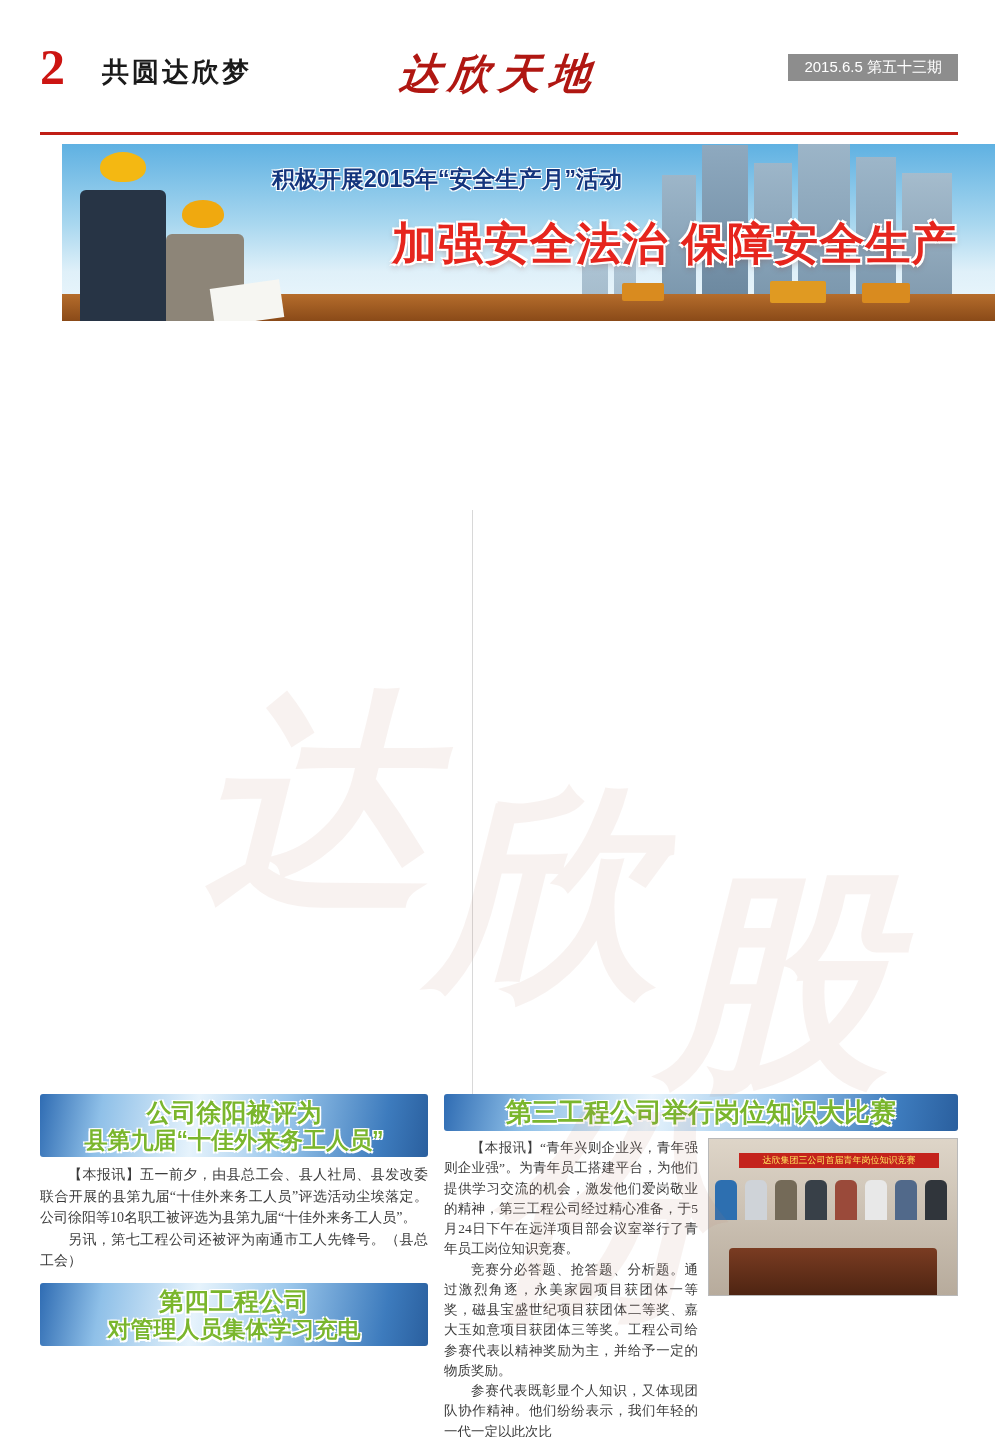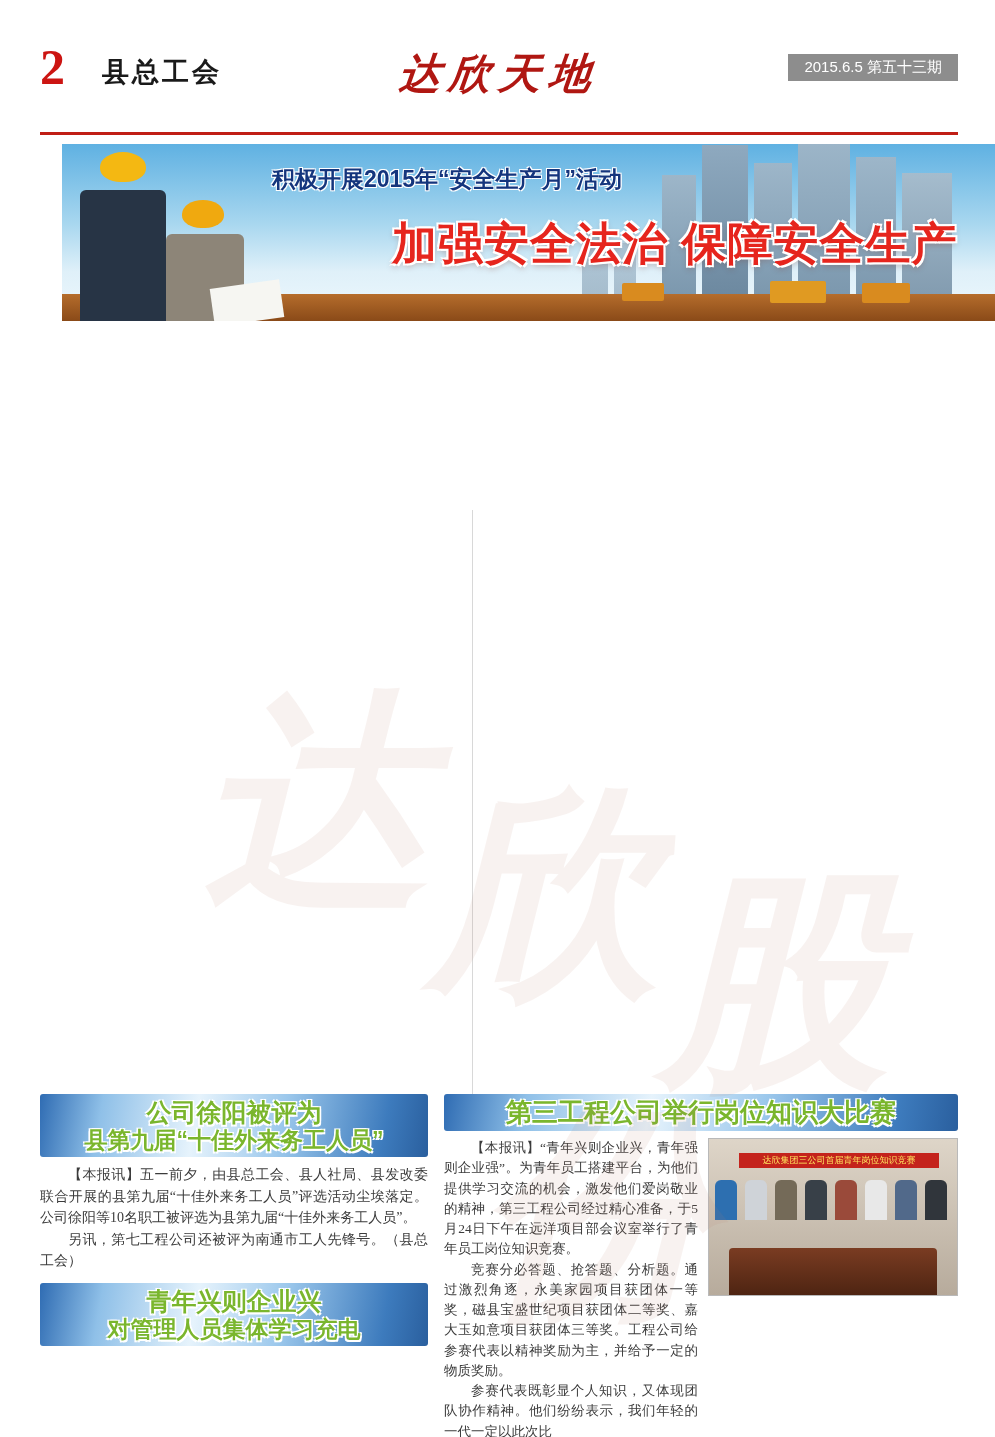--- a/index.html
+++ b/index.html
@@ -66,21 +66,21 @@
 
 <div id="page">
 
   <div class="wm" style="left:200px;top:650px;">达</div>
   <div class="wm" style="left:430px;top:740px;">欣</div>
   <div class="wm" style="left:660px;top:830px;">股</div>
   <div class="wm" style="left:480px;top:1060px;">份</div>
 
   <div class="hdr layer">
     <span class="pgnum">2</span>
-    <span class="secname">县总工会</span>
+    <span class="secname">共圆达欣梦</span>
     <span class="masthead">达欣天地</span>
     <span class="issuebox">2015.6.5 第五十三期</span>
   </div>
   <div class="redrule layer"></div>
 
   <div class="banner layer">
 
     <div class="bldg" style="left:600px;width:34px;height:120px;"></div>
     <div class="bldg" style="left:640px;width:46px;height:150px;background:linear-gradient(to bottom,#8ea9bf,#6d89a0);"></div>
     <div class="bldg" style="left:692px;width:38px;height:132px;"></div>
@@ -112,21 +112,21 @@
       <div class="ahdr">
         <div class="l1">公司徐阳被评为</div>
         <div class="l2">县第九届“十佳外来务工人员”</div>
       </div>
       <div class="body14" style="margin-top:7px;">
         <p>【本报讯】五一前夕，由县总工会、县人社局、县发改委联合开展的县第九届“十佳外来务工人员”评选活动尘埃落定。公司徐阳等10名职工被评选为县第九届“十佳外来务工人员”。</p>
         <p>另讯，第七工程公司还被评为南通市工人先锋号。（县总工会）</p>
       </div>
 
       <div class="ahdr" style="margin-top:11px;">
-        <div class="l1">青年兴则企业兴</div>
+        <div class="l1">第四工程公司</div>
         <div class="l2">对管理人员集体学习充电</div>
       </div>
 
     </div>
 
     <div class="colR">
       <div class="ahdr single">第三工程公司举行岗位知识大比赛</div>
       <div style="display:flex;gap:10px;margin-top:7px;">
         <div class="body13" style="width:254px;">
           <p>【本报讯】“青年兴则企业兴，青年强则企业强”。为青年员工搭建平台，为他们提供学习交流的机会，激发他们爱岗敬业的精神，第三工程公司经过精心准备，于5月24日下午在远洋项目部会议室举行了青年员工岗位知识竞赛。</p>

